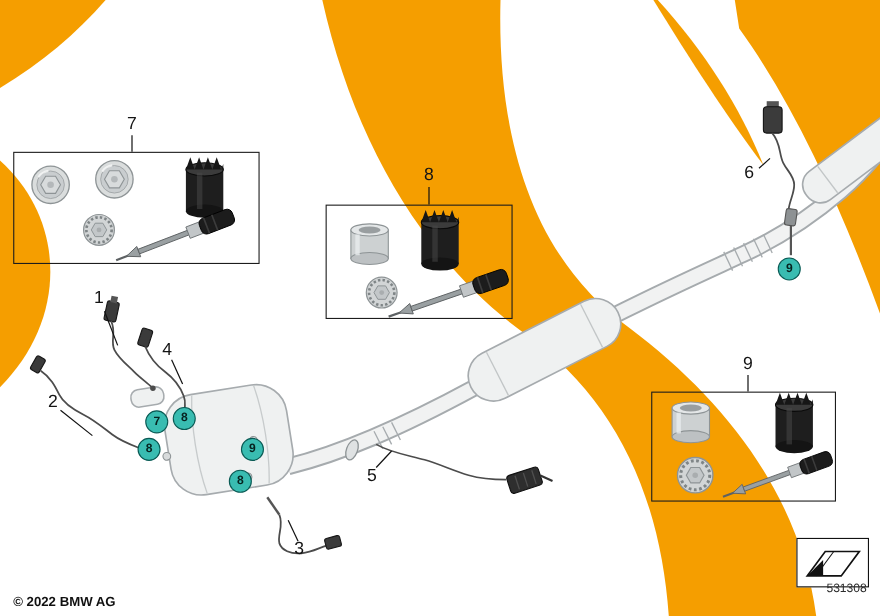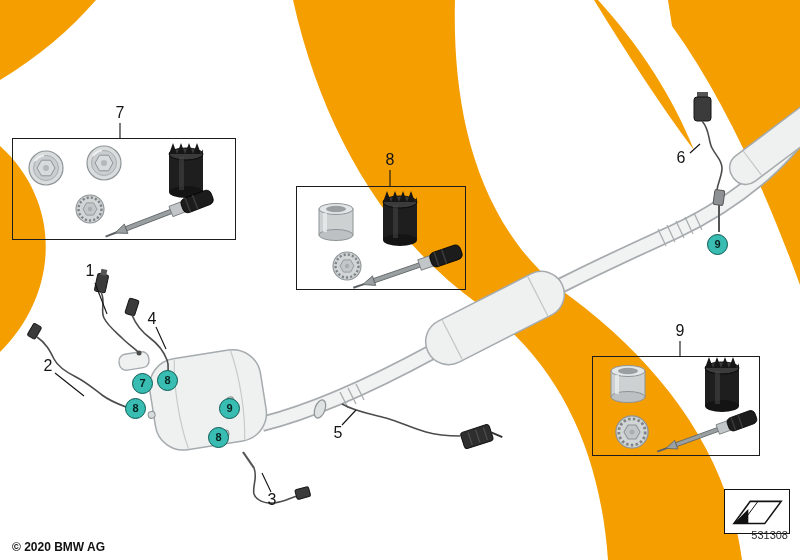--- a/index.html
+++ b/index.html
@@ -202,21 +202,21 @@
   <div class="num" style="left:390px;top:160px;">8</div>
   <div class="num" style="left:680px;top:331px;">9</div>
 
   <div class="marker" style="left:132px;top:373px;">7</div>
   <div class="marker" style="left:157px;top:370px;">8</div>
   <div class="marker" style="left:125px;top:398px;">8</div>
   <div class="marker" style="left:219px;top:398px;">9</div>
   <div class="marker" style="left:208px;top:427px;">8</div>
   <div class="marker" style="left:707px;top:234px;">9</div>
 
-  <div id="copyright">© 2020 BMW AG</div>
+  <div id="copyright">© 2022 BMW AG</div>
 
   <div id="foldout-box">
     <svg width="58" height="38" viewBox="0 0 60 38">
       <polygon points="6,31 23,8 55,8 38,31" fill="#fff" stroke="#111" stroke-width="1.6"></polygon>
       <line x1="31" y1="8" x2="14" y2="31" stroke="#111" stroke-width="1"></line>
       <polygon points="6,31 21,16 21,31" fill="#111"></polygon>
     </svg>
   </div>
   <div id="partnum">531308</div>
 

